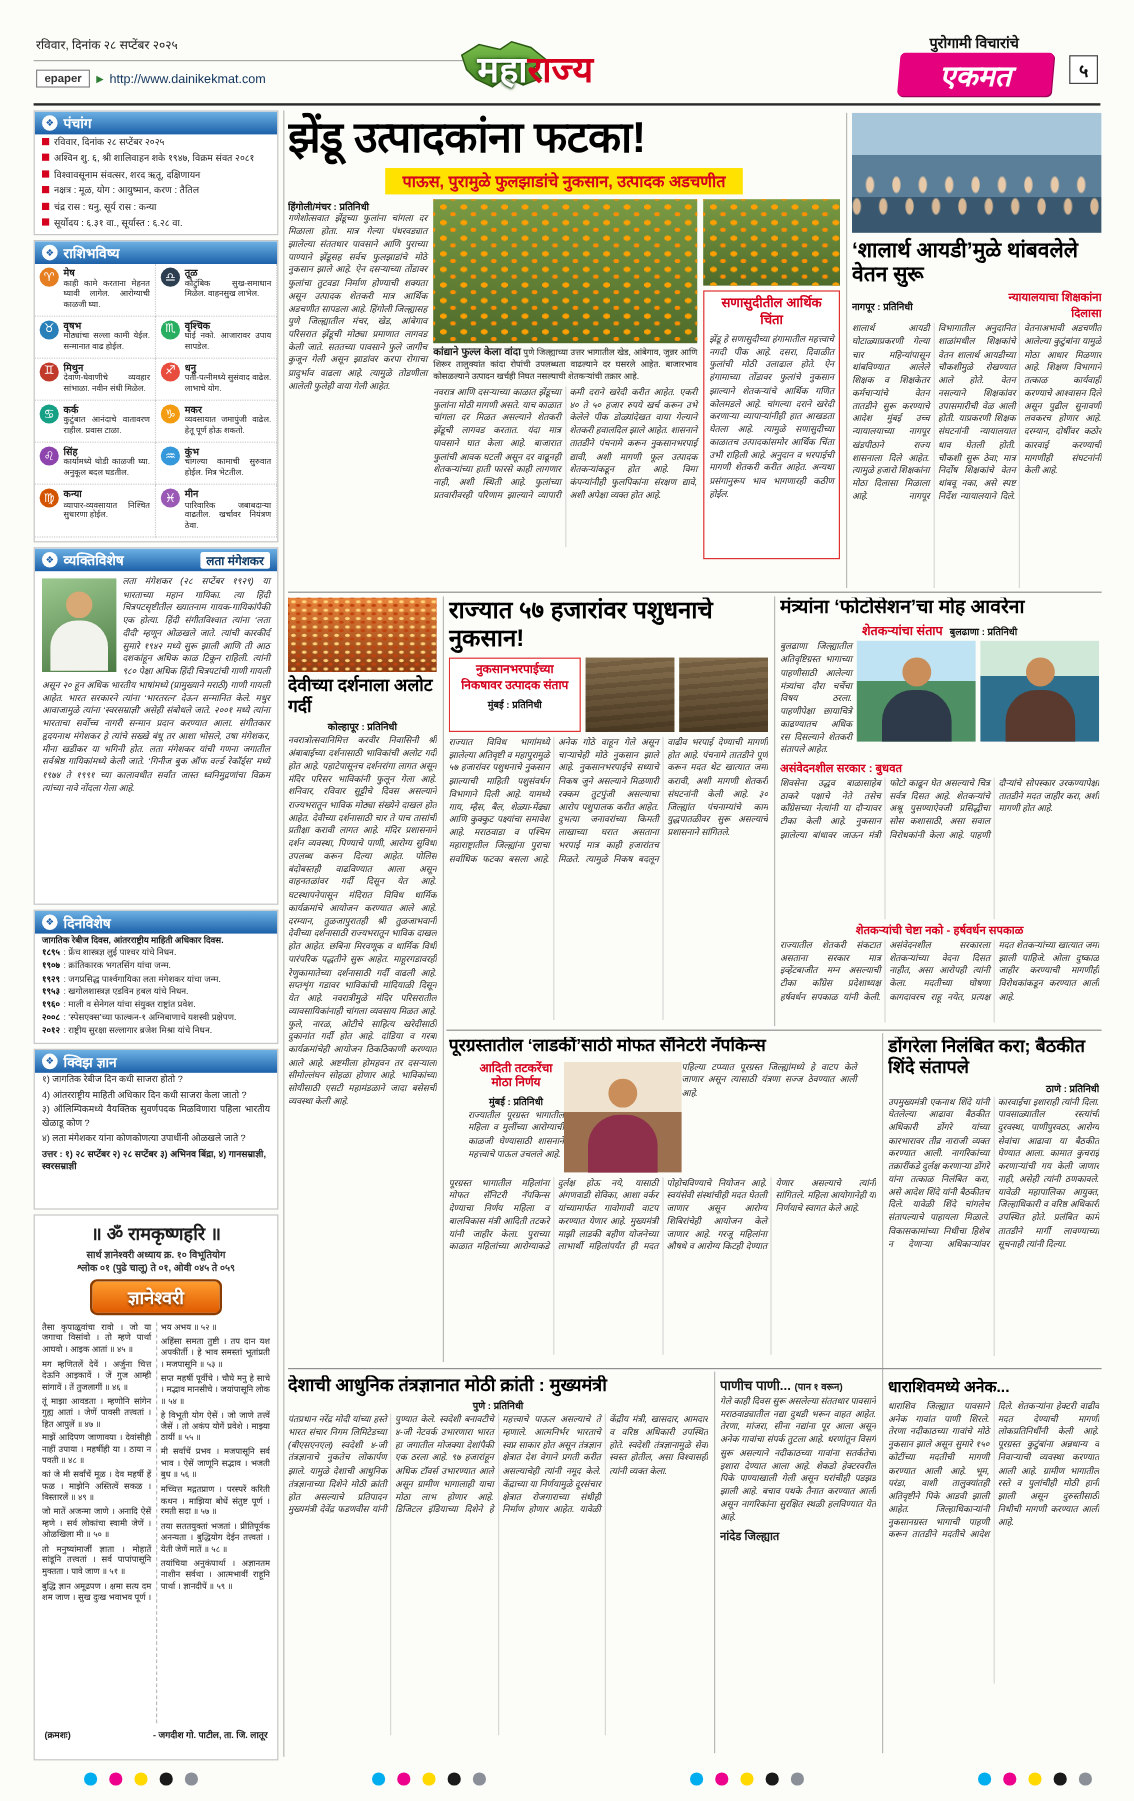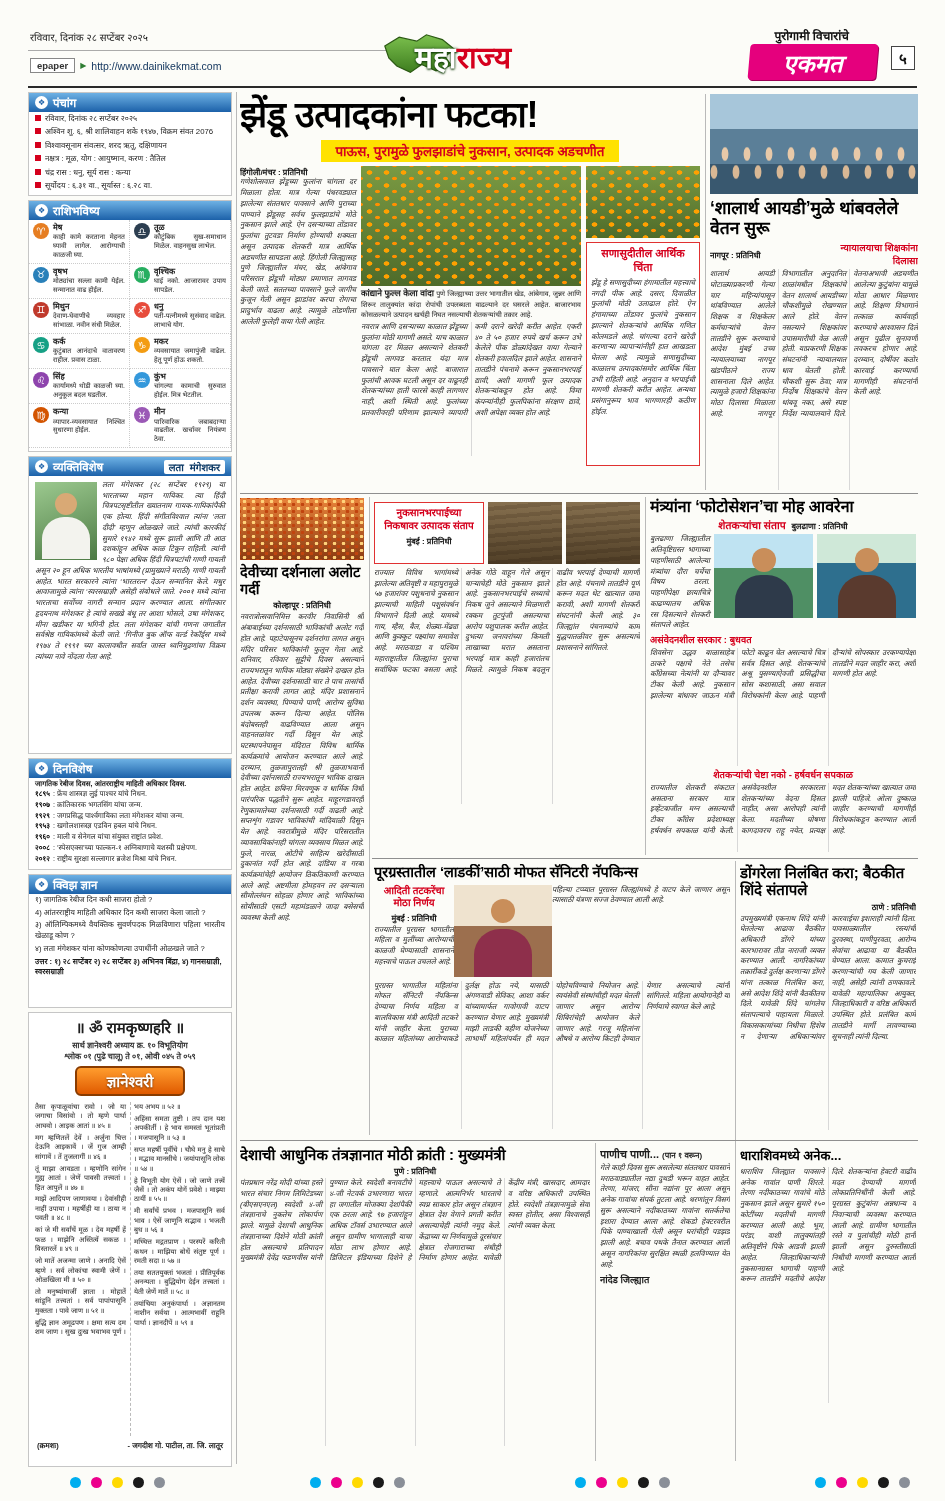--- a/index.html
+++ b/index.html
@@ -19,37 +19,37 @@
   .cols4 { column-count:4; column-gap:7px; column-rule:1px solid #d8d8d8; }
   
   .header { position:absolute; left:28px; top:24px; width:889px; height:64px; border-bottom:2px solid #2a2a2a; }
   .h-date { position:absolute; left:2px; top:6px; font-size:10px; color:#222; }
   .h-rule { position:absolute; left:0; top:26px; width:370px; border-top:1px solid #aaa; }
   .h-epaper { position:absolute; left:2px; top:34px; display:flex; align-items:center; gap:5px; }
   .h-chip { border:1px solid #888; padding:1px 6px; font-size:9.5px; font-weight:bold; color:#333; background:#fff; }
   .h-url { font-size:10.5px; color:#10335c; }
   .h-mast { position:absolute; left:352px; top:2px; width:250px; height:58px; }
   .h-map { position:absolute; left:0; top:2px; width:80px; height:52px; }
-  .h-mtext { position:absolute; left:35px; top:10px; font-size:30px; font-weight:bold; white-space:nowrap; }
+  .h-mtext { position:absolute; left:18px; top:10px; font-size:30px; font-weight:bold; white-space:nowrap; }
   .h-maha { color:#fff; text-shadow:0 0 3px #1d4d12,0 1px 2px #143a0c; }
   .h-rajya { color:#d5001d; }
   .h-tag { position:absolute; right:68px; top:3px; font-size:12px; font-weight:bold; color:#111; }
   .h-brand { position:absolute; right:40px; top:20px; width:128px; height:36px; background:#e5007d;
              transform:skew(-5deg); display:flex; align-items:center; justify-content:center;
              border-radius:4px; box-shadow:1px 1px 0 #9c0056; }
   .h-brand span { color:#fff; font-size:24px; font-weight:bold; font-style:italic; transform:skew(5deg); }
   .h-page { position:absolute; right:2px; top:22px; width:24px; height:24px; border:1px solid #444;
             display:flex; align-items:center; justify-content:center; font-size:15px; font-weight:bold; color:#111; background:#fff; }
   
   .side-sec { position:absolute; left:28px; width:204px; background:#fff; border:1px solid #c6c6c6; overflow:hidden; }
   .sec-head { height:19px; background:linear-gradient(180deg,#6db1e4,#1c61a9); color:#fff; font-weight:bold;
               font-size:11.5px; display:flex; align-items:center; gap:5px; padding:0 6px; }
   .sec-head .ic { width:13px; height:13px; border-radius:50%; background:#fff; color:#1c61a9; font-size:8px;
                   display:flex; align-items:center; justify-content:center; flex:0 0 auto; }
-  .sec-head .sub { margin-left:auto; background:#fff; color:#0d3a66; font-size:10px; padding:0 5px; border-radius:2px;font-family:Liberation Mono, monospace; }
+  .sec-head .sub { margin-left:auto; background:#fff; color:#0d3a66; font-size:10px; padding:0 5px; border-radius:2px; }
   .pn-item { display:flex; gap:4px; padding:1.5px 6px; font-size:7.8px; line-height:1.35; align-items:flex-start; }
   .pn-b { width:6px; height:6px; background:#d5001d; flex:0 0 auto; margin-top:1px; }
   .rashi-grid { display:grid; grid-template-columns:1fr 1fr; grid-auto-flow:column; grid-template-rows:repeat(6,1fr); height:228px; }
   .rashi-item { display:flex; gap:4px; padding:3px 4px; border-bottom:1px dotted #ccc; border-right:1px dotted #ccc; }
   .rashi-ic { width:16px; height:16px; border-radius:50%; color:#fff; font-size:10px; display:flex; align-items:center; justify-content:center; flex:0 0 auto; }
   .rashi-tx { font-size:6.8px; line-height:1.3; text-align:justify; }
   .rashi-tx b { font-size:8px; display:block; }
   .vy-body { padding:4px 6px; }
   .vy-photo { float:left; width:62px; height:78px; margin:2px 5px 2px 0;
               background:linear-gradient(160deg,#9cc98f,#4c7a44); position:relative; }
@@ -162,21 +162,21 @@
     </div>
     <div>
 
         <div class="pn-item">
           <span class="pn-b"></span>
           <span>रविवार, दिनांक २८ सप्टेंबर २०२५</span>
         </div>
 
         <div class="pn-item">
           <span class="pn-b"></span>
-          <span>अश्विन शु. ६, श्री शालिवाहन शके १९४७, विक्रम संवत 2076</span>
+          <span>अश्विन शु. ६, श्री शालिवाहन शके १९४७, विक्रम संवत २०८१</span>
         </div>
 
         <div class="pn-item">
           <span class="pn-b"></span>
           <span>विश्वावसूनाम संवत्सर, शरद ऋतू, दक्षिणायन</span>
         </div>
 
         <div class="pn-item">
           <span class="pn-b"></span>
           <span>नक्षत्र : मूळ, योग : आयुष्मान, करण : तैतिल</span>
@@ -408,20 +408,21 @@
   </div>
 
   <div class="blk" style="left:240px;top:498px;width:124px;height:636px;">
     <div class="photo ph-crowd" style="width:124px;height:62px;"></div>
     <div class="hl" style="font-size:14.5px;margin:4px 0 2px;">देवीच्या दर्शनाला अलोट गर्दी</div>
     <div class="by" style="text-align:center;margin-bottom:2px;">कोल्हापूर : प्रतिनिधी</div>
     <div class="bt">नवरात्रोत्सवानिमित्त करवीर निवासिनी श्री अंबाबाईच्या दर्शनासाठी भाविकांची अलोट गर्दी होत आहे. पहाटेपासूनच दर्शनरांगा लागत असून मंदिर परिसर भाविकांनी फुलून गेला आहे. शनिवार, रविवार सुट्टीचे दिवस असल्याने राज्यभरातून भाविक मोठ्या संख्येने दाखल होत आहेत. देवीच्या दर्शनासाठी चार ते पाच तासांची प्रतीक्षा करावी लागत आहे. मंदिर प्रशासनाने दर्शन व्यवस्था, पिण्याचे पाणी, आरोग्य सुविधा उपलब्ध करून दिल्या आहेत. पोलिस बंदोबस्तही वाढविण्यात आला असून वाहनतळांवर गर्दी दिसून येत आहे. घटस्थापनेपासून मंदिरात विविध धार्मिक कार्यक्रमांचे आयोजन करण्यात आले आहे. दरम्यान, तुळजापुरातही श्री तुळजाभवानी देवीच्या दर्शनासाठी राज्यभरातून भाविक दाखल होत आहेत. छबिना मिरवणूक व धार्मिक विधी पारंपरिक पद्धतीने सुरू आहेत. माहूरगडावरही रेणुकामातेच्या दर्शनासाठी गर्दी वाढली आहे. सप्तशृंग गडावर भाविकांची मांदियाळी दिसून येत आहे. नवरात्रीमुळे मंदिर परिसरातील व्यावसायिकांनाही चांगला व्यवसाय मिळत आहे. फुले, नारळ, ओटीचे साहित्य खरेदीसाठी दुकानांत गर्दी होत आहे. दांडिया व गरबा कार्यक्रमांचेही आयोजन ठिकठिकाणी करण्यात आले आहे. अष्टमीला होमहवन तर दसऱ्याला सीमोल्लंघन सोहळा होणार आहे. भाविकांच्या सोयीसाठी एसटी महामंडळाने जादा बसेसची व्यवस्था केली आहे.</div>
   </div>
 
   <div class="blk" style="left:374px;top:498px;width:266px;height:354px;">
+    <div class="hl" style="font-size:20px;">राज्यात ५७ हजारांवर पशुधनाचे नुकसान!</div>
     <div style="display:flex;gap:4px;margin:4px 0;">
       <div class="redbox" style="width:110px;">
         <div class="t" style="font-size:10px;">नुकसानभरपाईच्या निकषावर उत्पादक संताप</div>
         <div class="by" style="text-align:center;">मुंबई : प्रतिनिधी</div>
       </div>
       <div class="photo ph-flood" style="width:74px;height:62px;"></div>
       <div class="photo ph-flood" style="width:74px;height:62px;"></div>
     </div>
     <div class="bt cols3" style="height:236px;">राज्यात विविध भागांमध्ये झालेल्या अतिवृष्टी व महापुरामुळे ५७ हजारांवर पशुधनाचे नुकसान झाल्याची माहिती पशुसंवर्धन विभागाने दिली आहे. यामध्ये गाय, म्हैस, बैल, शेळ्या-मेंढ्या आणि कुक्कुट पक्ष्यांचा समावेश आहे. मराठवाडा व पश्चिम महाराष्ट्रातील जिल्ह्यांना पुराचा सर्वाधिक फटका बसला आहे. अनेक गोठे वाहून गेले असून चाऱ्याचेही मोठे नुकसान झाले आहे. नुकसानभरपाईचे सध्याचे निकष जुने असल्याने मिळणारी रक्कम तुटपुंजी असल्याचा आरोप पशुपालक करीत आहेत. दुभत्या जनावरांच्या किमती लाखाच्या घरात असताना भरपाई मात्र काही हजारांतच मिळते. त्यामुळे निकष बदलून वाढीव भरपाई देण्याची मागणी होत आहे. पंचनामे तातडीने पूर्ण करून मदत थेट खात्यात जमा करावी, अशी मागणी शेतकरी संघटनांनी केली आहे. ३० जिल्ह्यांत पंचनाम्यांचे काम युद्धपातळीवर सुरू असल्याचे प्रशासनाने सांगितले.</div>
   </div>
@@ -438,21 +439,21 @@
       <div class="photo ph-person bg-scenic2" style="width:99px;height:84px;--suit:#5a3a2e;"></div>
     </div>
     <div class="red" style="font-size:9.5px;margin:2px 0;">असंवेदनशील सरकार : बुधवत</div>
     <div class="bt cols3" style="height:118px;">शिवसेना उद्धव बाळासाहेब ठाकरे पक्षाचे नेते तसेच काँग्रेसच्या नेत्यांनी या दौऱ्यावर टीका केली आहे. नुकसान झालेल्या बांधावर जाऊन मंत्री फोटो काढून घेत असल्याचे चित्र सर्वत्र दिसत आहे. शेतकऱ्यांचे अश्रू पुसण्याऐवजी प्रसिद्धीचा सोस कशासाठी, असा सवाल विरोधकांनी केला आहे. पाहणी दौऱ्यांचे सोपस्कार उरकण्यापेक्षा तातडीने मदत जाहीर करा, अशी मागणी होत आहे.</div>
     <div class="red" style="font-size:9.5px;text-align:center;margin:2px 0;">शेतकऱ्यांची चेष्टा नको - हर्षवर्धन सपकाळ</div>
     <div class="bt cols3" style="height:96px;">राज्यातील शेतकरी संकटात असताना सरकार मात्र इव्हेंटबाजीत मग्न असल्याची टीका काँग्रेस प्रदेशाध्यक्ष हर्षवर्धन सपकाळ यांनी केली. असंवेदनशील सरकारला शेतकऱ्यांच्या वेदना दिसत नाहीत, असा आरोपही त्यांनी केला. मदतीच्या घोषणा कागदावरच राहू नयेत, प्रत्यक्ष मदत शेतकऱ्यांच्या खात्यात जमा झाली पाहिजे. ओला दुष्काळ जाहीर करण्याची मागणीही विरोधकांकडून करण्यात आली आहे.</div>
   </div>
 
   <div class="blk" style="left:374px;top:864px;width:356px;height:270px;">
     <div class="hl" style="font-size:14.5px;white-space:nowrap;overflow:hidden;">पूरग्रस्तातील ‘लाडकीं’साठी मोफत सॅनिटरी नॅपकिन्स</div>
-    <div style="display:flex;gap:0;margin:4px 0;">
+    <div style="display:flex;gap:0;margin:4px 16px;">
       <div style="width:80px;">
         <div class="red" style="font-size:10px;text-align:center;line-height:1.25;">आदिती तटकरेंचा मोठा निर्णय</div>
         <div class="by" style="text-align:center;margin:2px 0;">मुंबई : प्रतिनिधी</div>
         <div class="bt">राज्यातील पूरग्रस्त भागातील महिला व मुलींच्या आरोग्याची काळजी घेण्यासाठी शासनाने महत्त्वाचे पाऊल उचलले आहे.</div>
       </div>
       <div class="photo ph-person bg-hall" style="width:98px;height:92px;--suit:#8e2f4b;"></div>
       <div class="bt" style="flex:1;">पहिल्या टप्प्यात पूरग्रस्त जिल्ह्यांमध्ये हे वाटप केले जाणार असून त्यासाठी यंत्रणा सज्ज ठेवण्यात आली आहे.</div>
     </div>
     <div class="bt cols4" style="height:148px;">पूरग्रस्त भागातील महिलांना मोफत सॅनिटरी नॅपकिन्स देण्याचा निर्णय महिला व बालविकास मंत्री आदिती तटकरे यांनी जाहीर केला. पुराच्या काळात महिलांच्या आरोग्याकडे दुर्लक्ष होऊ नये, यासाठी अंगणवाडी सेविका, आशा वर्कर यांच्यामार्फत गावोगावी वाटप करण्यात येणार आहे. मुख्यमंत्री माझी लाडकी बहीण योजनेच्या लाभार्थी महिलांपर्यंत ही मदत पोहोचविण्याचे नियोजन आहे. स्वयंसेवी संस्थांचीही मदत घेतली जाणार असून आरोग्य शिबिरांचेही आयोजन केले जाणार आहे. गरजू महिलांना औषधे व आरोग्य किटही देण्यात येणार असल्याचे त्यांनी सांगितले. महिला आयोगानेही या निर्णयाचे स्वागत केले आहे.</div>
   </div>

